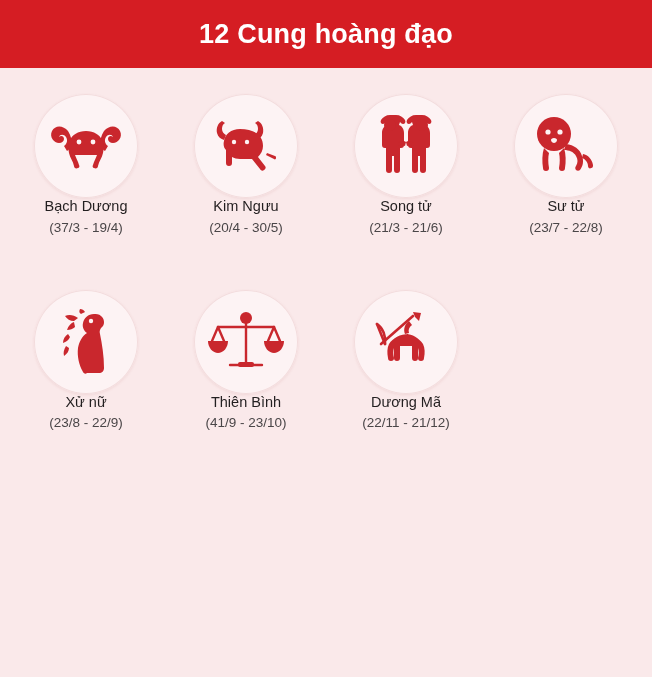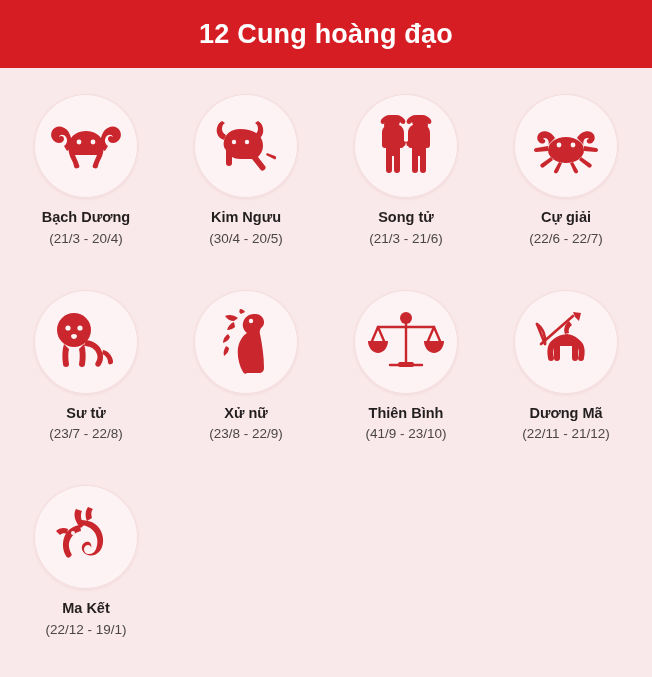--- a/index.html
+++ b/index.html
@@ -56,23 +56,23 @@
     background: #fdf3f4;
     box-shadow: 0 0 0 1px #f3dcdd inset, 0 1px 3px rgba(160,60,60,0.10);
     display: flex;
     align-items: center;
     justify-content: center;
   }
   .disc svg {
     display: block;
   }
   .sign-name {
-    margin-top: 11px;
+    margin-top: 0;
     font-size: 14.5px;
-    font-weight: bold;
+    font-weight: normal;
     color: #231f20;
     text-align: center;
     line-height: 1.15;
   }
   .sign-date {
     margin-top: 5px;
     font-size: 13.5px;
     color: #4a4648;
     text-align: center;
     line-height: 1.15;
@@ -95,78 +95,57 @@
           <g fill="#c9272d">
             <path d="M20 16c-5-6-13-6-16 0-3 6 2 12 7 12 3 0 5-2 5-4 0-3-3-4-5-2 1-3 5-3 7 0 2 3 1 7-2 9l3 5c5-3 7-10 1-20z"></path>
             <path d="M56 16c5-6 13-6 16 0 3 6-2 12-7 12-3 0-5-2-5-4 0-3 3-4 5-2-1-3-5-3-7 0-2 3-1 7 2 9l-3 5c-5-3-7-10-1-20z"></path>
             <path d="M38 16c-8 0-14 4-16 9-2 4-2 9-1 13 1 5 4 8 5 13 0 2 2 3 4 2 1 0 2-2 1-3-1-4-3-7-4-10h22c-1 3-3 6-4 10-1 1 0 3 1 3 2 1 4 0 4-2 1-5 4-8 5-13 1-4 1-9-1-13-2-5-8-9-16-9z"></path>
             <circle cx="31" cy="27" r="2.4" fill="#fdf3f4"></circle>
             <circle cx="45" cy="27" r="2.4" fill="#fdf3f4"></circle>
           </g>
         </svg>
       </div>
       <div class="sign-name">Bạch Dương</div>
-      <div class="sign-date">(21/3 - 20/4)</div>
+      <div class="sign-date">(37/3 - 19/4)</div>
     </div>
 
     <div class="cell">
       <div class="disc">
         <svg width="80" height="62" viewBox="0 0 80 62">
           <g fill="#c9272d">
             <path d="M16 6c-4 2-6 7-5 12 1 4 4 6 7 7l2-5c-2-1-4-3-4-6 0-3 1-5 3-6z"></path>
             <path d="M52 6c4 2 6 7 5 12-1 4-4 6-7 7l-2-5c2-1 4-3 4-6 0-3-1-5-3-6z"></path>
             <path d="M34 14c-9 0-15 5-16 12-1 4 0 7 2 9v13c0 2 1 3 3 3s3-1 3-3v-6c2 1 5 2 8 2h12l8 10c1 2 3 2 4 1 2-1 2-3 1-4l-7-9c3-3 5-7 5-11 0-11-9-17-23-17z"></path>
             <circle cx="28" cy="27" r="2.2" fill="#fdf3f4"></circle>
             <circle cx="41" cy="27" r="2.2" fill="#fdf3f4"></circle>
             <path d="M60 40l8 4c1 1 2 0 2-1s0-2-1-2l-8-3z"></path>
           </g>
         </svg>
       </div>
       <div class="sign-name">Kim Ngưu</div>
-      <div class="sign-date">(30/4 - 20/5)</div>
+      <div class="sign-date">(20/4 - 30/5)</div>
     </div>
 
     <div class="cell">
       <div class="disc">
         <svg width="76" height="66" viewBox="0 0 76 66">
           <g fill="#c9272d">
             <path d="M22 2c-4 0-7 2-9 5-1 2 0 4 2 4 1 0 2-1 3-2l1 3c-3 1-5 4-5 8v12c0 2 1 3 3 3h1v22c0 2 1 3 3 3s3-1 3-3V43h2v14c0 2 1 3 3 3s3-1 3-3V35h1c2 0 3-1 3-3V20c0-4-2-7-5-8l1-3c1 1 2 2 3 2 2 0 3-2 2-4-2-3-5-5-9-5z"></path>
             <circle cx="22" cy="12" r="6"></circle>
             <path d="M54 2c4 0 7 2 9 5 1 2 0 4-2 4-1 0-2-1-3-2l-1 3c3 1 5 4 5 8v12c0 2-1 3-3 3h-1v22c0 2-1 3-3 3s-3-1-3-3V43h-2v14c0 2-1 3-3 3s-3-1-3-3V35h-1c-2 0-3-1-3-3V20c0-4 2-7 5-8l-1-3c-1 1-2 2-3 2-2 0-3-2-2-4 2-3 5-5 9-5z"></path>
             <circle cx="54" cy="12" r="6"></circle>
             <path d="M30 30c2-2 6-3 8-1l-1 4c-2-1-5-1-7 0z"></path>
             <path d="M46 30c-2-2-6-3-8-1l1 4c2-1 5-1 7 0z"></path>
           </g>
         </svg>
       </div>
       <div class="sign-name">Song tử</div>
       <div class="sign-date">(21/3 - 21/6)</div>
     </div>
 
-    <div class="cell">
-      <div class="disc">
-        <svg width="82" height="60" viewBox="0 0 82 60">
-          <g fill="#c9272d">
-            <ellipse cx="41" cy="34" rx="18" ry="13"></ellipse>
-            <circle cx="34" cy="29" r="2.4" fill="#fdf3f4"></circle>
-            <circle cx="48" cy="29" r="2.4" fill="#fdf3f4"></circle>
-            <path d="M30 22c-3-5-9-8-14-6-4 2-5 7-2 10 2 2 5 2 6 0 1-1 0-3-2-3 1-2 4-1 5 1 1 2 1 4 0 5z"></path>
-            <path d="M52 22c3-5 9-8 14-6 4 2 5 7 2 10-2 2-5 2-6 0-1-1 0-3 2-3-1-2-4-1-5 1-1 2-1 4 0 5z"></path>
-            <path d="M23 30l-12 2c-1 0-2 1-2 2s1 2 2 2l12-1z"></path>
-            <path d="M59 30l12 2c1 0 2 1 2 2s-1 2-2 2l-12-1z"></path>
-            <path d="M26 41L16 48c-1 1-1 2 0 3s2 1 3 0l9-7z"></path>
-            <path d="M56 41l10 7c1 1 1 2 0 3s-2 1-3 0l-9-7z"></path>
-            <path d="M34 46l-5 9c0 1 0 2 1 2 1 1 2 0 3-1l4-9z"></path>
-            <path d="M48 46l5 9c0 1 0 2-1 2-1 1-2 0-3-1l-4-9z"></path>
-          </g>
-        </svg>
-      </div>
-      <div class="sign-name">Cự giải</div>
-      <div class="sign-date">(22/6 - 22/7)</div>
-    </div>
 
     <div class="cell">
       <div class="disc">
         <svg width="80" height="64" viewBox="0 0 80 64">
           <g fill="#c9272d">
             <circle cx="28" cy="20" r="17"></circle>
             <circle cx="22" cy="18" r="2.6" fill="#fdf3f4"></circle>
             <circle cx="34" cy="18" r="2.6" fill="#fdf3f4"></circle>
             <path d="M28 24c-2 0-3 1-3 2 0 2 2 3 3 3s3-1 3-3c0-1-1-2-3-2z" fill="#fdf3f4"></path>
             <path d="M18 34c-2 6-2 14-1 20 0 2 1 3 3 3s3-1 3-3c-1-5-1-11 0-15z"></path>
@@ -235,33 +214,17 @@
               <line x1="12" y1="14" x2="20" y2="34"></line>
             </g>
             <path d="M48 2l8 1-2 8-4-4z"></path>
           </g>
         </svg>
       </div>
       <div class="sign-name">Dương Mã</div>
       <div class="sign-date">(22/11 - 21/12)</div>
     </div>
 
-    <div class="cell">
-      <div class="disc">
-        <svg width="80" height="64" viewBox="0 0 80 64">
-          <g fill="#c9272d">
-            <path d="M30 4c-2 3-2 8 0 12 1 3 3 5 5 7l4-4c-2-2-4-4-4-7 0-2 0-4 1-6z"></path>
-            <path d="M42 2c-3 4-3 10-1 14l5-3c-1-3-1-7 1-9z"></path>
-            <path d="M34 20c-8 1-14 6-16 13-2 6-1 13 2 18 1 2 3 2 4 1 2-1 2-3 1-4-2-4-3-9-1-13 2-5 6-8 11-9z"></path>
-            <path d="M34 20c6 0 12 3 15 8 3 5 3 11 1 16-1 3-4 5-7 5-3 0-5-2-5-5 0-2 2-4 4-4s3 1 3 3c1-2 0-5-2-6-3-1-6 1-7 4-1 4 2 8 6 9 6 2 12-2 14-8 3-8 0-18-7-23-4-3-9-4-15-4z"></path>
-            <path d="M22 24c-4-2-9-1-12 2l4 4c2-2 5-2 7-1z"></path>
-            <circle cx="27" cy="28" r="2" fill="#fdf3f4"></circle>
-          </g>
-        </svg>
-      </div>
-      <div class="sign-name">Ma Kết</div>
-      <div class="sign-date">(22/12 - 19/1)</div>
-    </div>
 
 
 
   </div>
 </div>
 
 </body></html>

